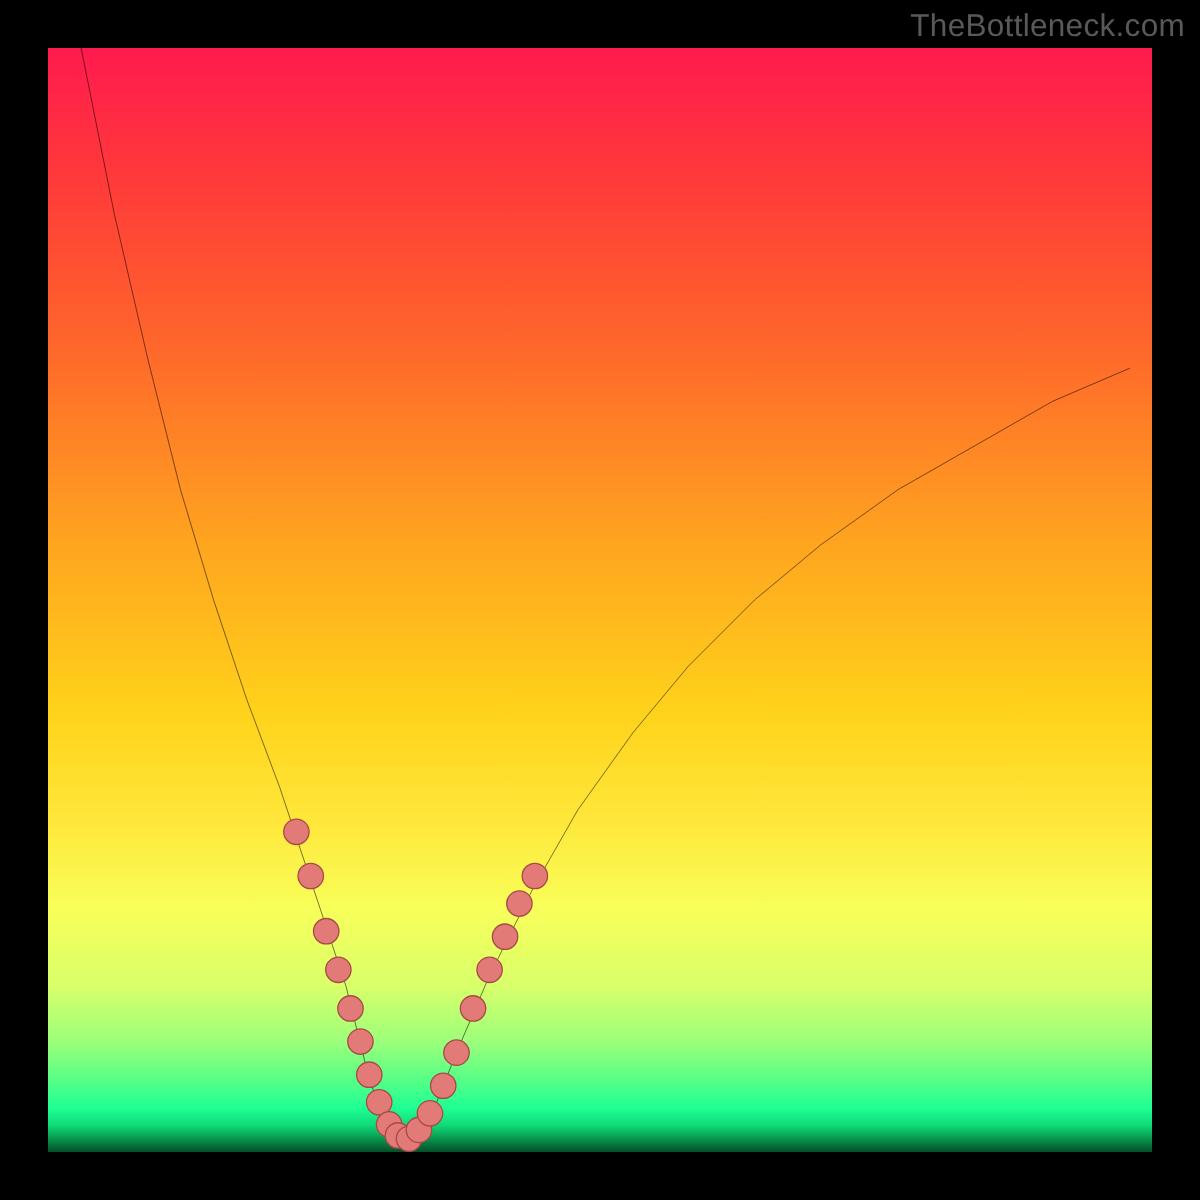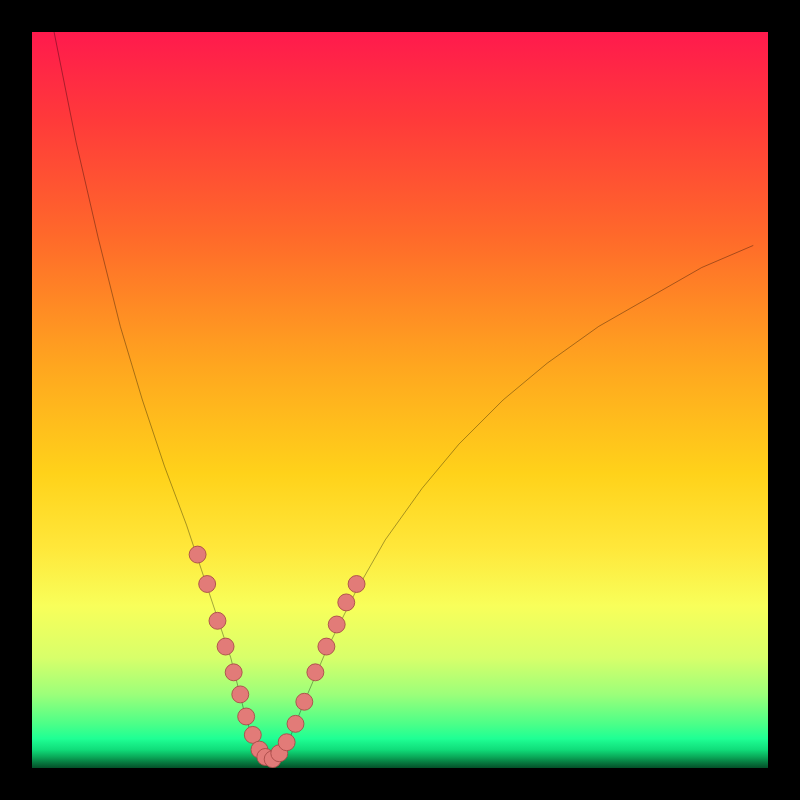--- a/index.html
+++ b/index.html
@@ -55,20 +55,21 @@
     color: #595959;
     font-size: 21px;
     letter-spacing: 0.2px;
     user-select: none;
   }
 </style>
 </head>
 <body>
 
 <div class="frame">
+  <div class="watermark">TheBottleneck.com</div>
   <div class="plot-area">
     <svg class="curve" viewBox="0 0 100 100" preserveAspectRatio="none">
       <path d="M3.00 0.00 L6.00 15.00 L9.00 28.00 L12.00 40.00 L15.00 50.00 L18.00 59.00 L21.00 67.00 L23.00 73.00 L25.00 79.00 L27.00 85.00 L28.00 89.00 L29.00 93.00 L30.00 96.00 L31.00 98.00 L32.00 99.00 L33.00 99.00 L34.00 98.00 L35.00 96.00 L37.00 91.00 L40.00 84.00 L44.00 76.00 L48.00 69.00 L53.00 62.00 L58.00 56.00 L64.00 50.00 L70.00 45.00 L77.00 40.00 L84.00 36.00 L91.00 32.00 L98.00 29.00" fill="none" stroke="#000" stroke-width="0.35" vector-effect="non-scaling-stroke"></path>
     </svg>
     <svg class="curve" viewBox="0 0 100 100" preserveAspectRatio="none">
       <g>
           <ellipse cx="22.50" cy="71.00" rx="1.15" ry="1.15" fill="#e27b78" stroke="#a84a47" stroke-width="0.12"></ellipse>
           <ellipse cx="23.80" cy="75.00" rx="1.15" ry="1.15" fill="#e27b78" stroke="#a84a47" stroke-width="0.12"></ellipse>
           <ellipse cx="25.20" cy="80.00" rx="1.15" ry="1.15" fill="#e27b78" stroke="#a84a47" stroke-width="0.12"></ellipse>
           <ellipse cx="26.30" cy="83.50" rx="1.15" ry="1.15" fill="#e27b78" stroke="#a84a47" stroke-width="0.12"></ellipse>

